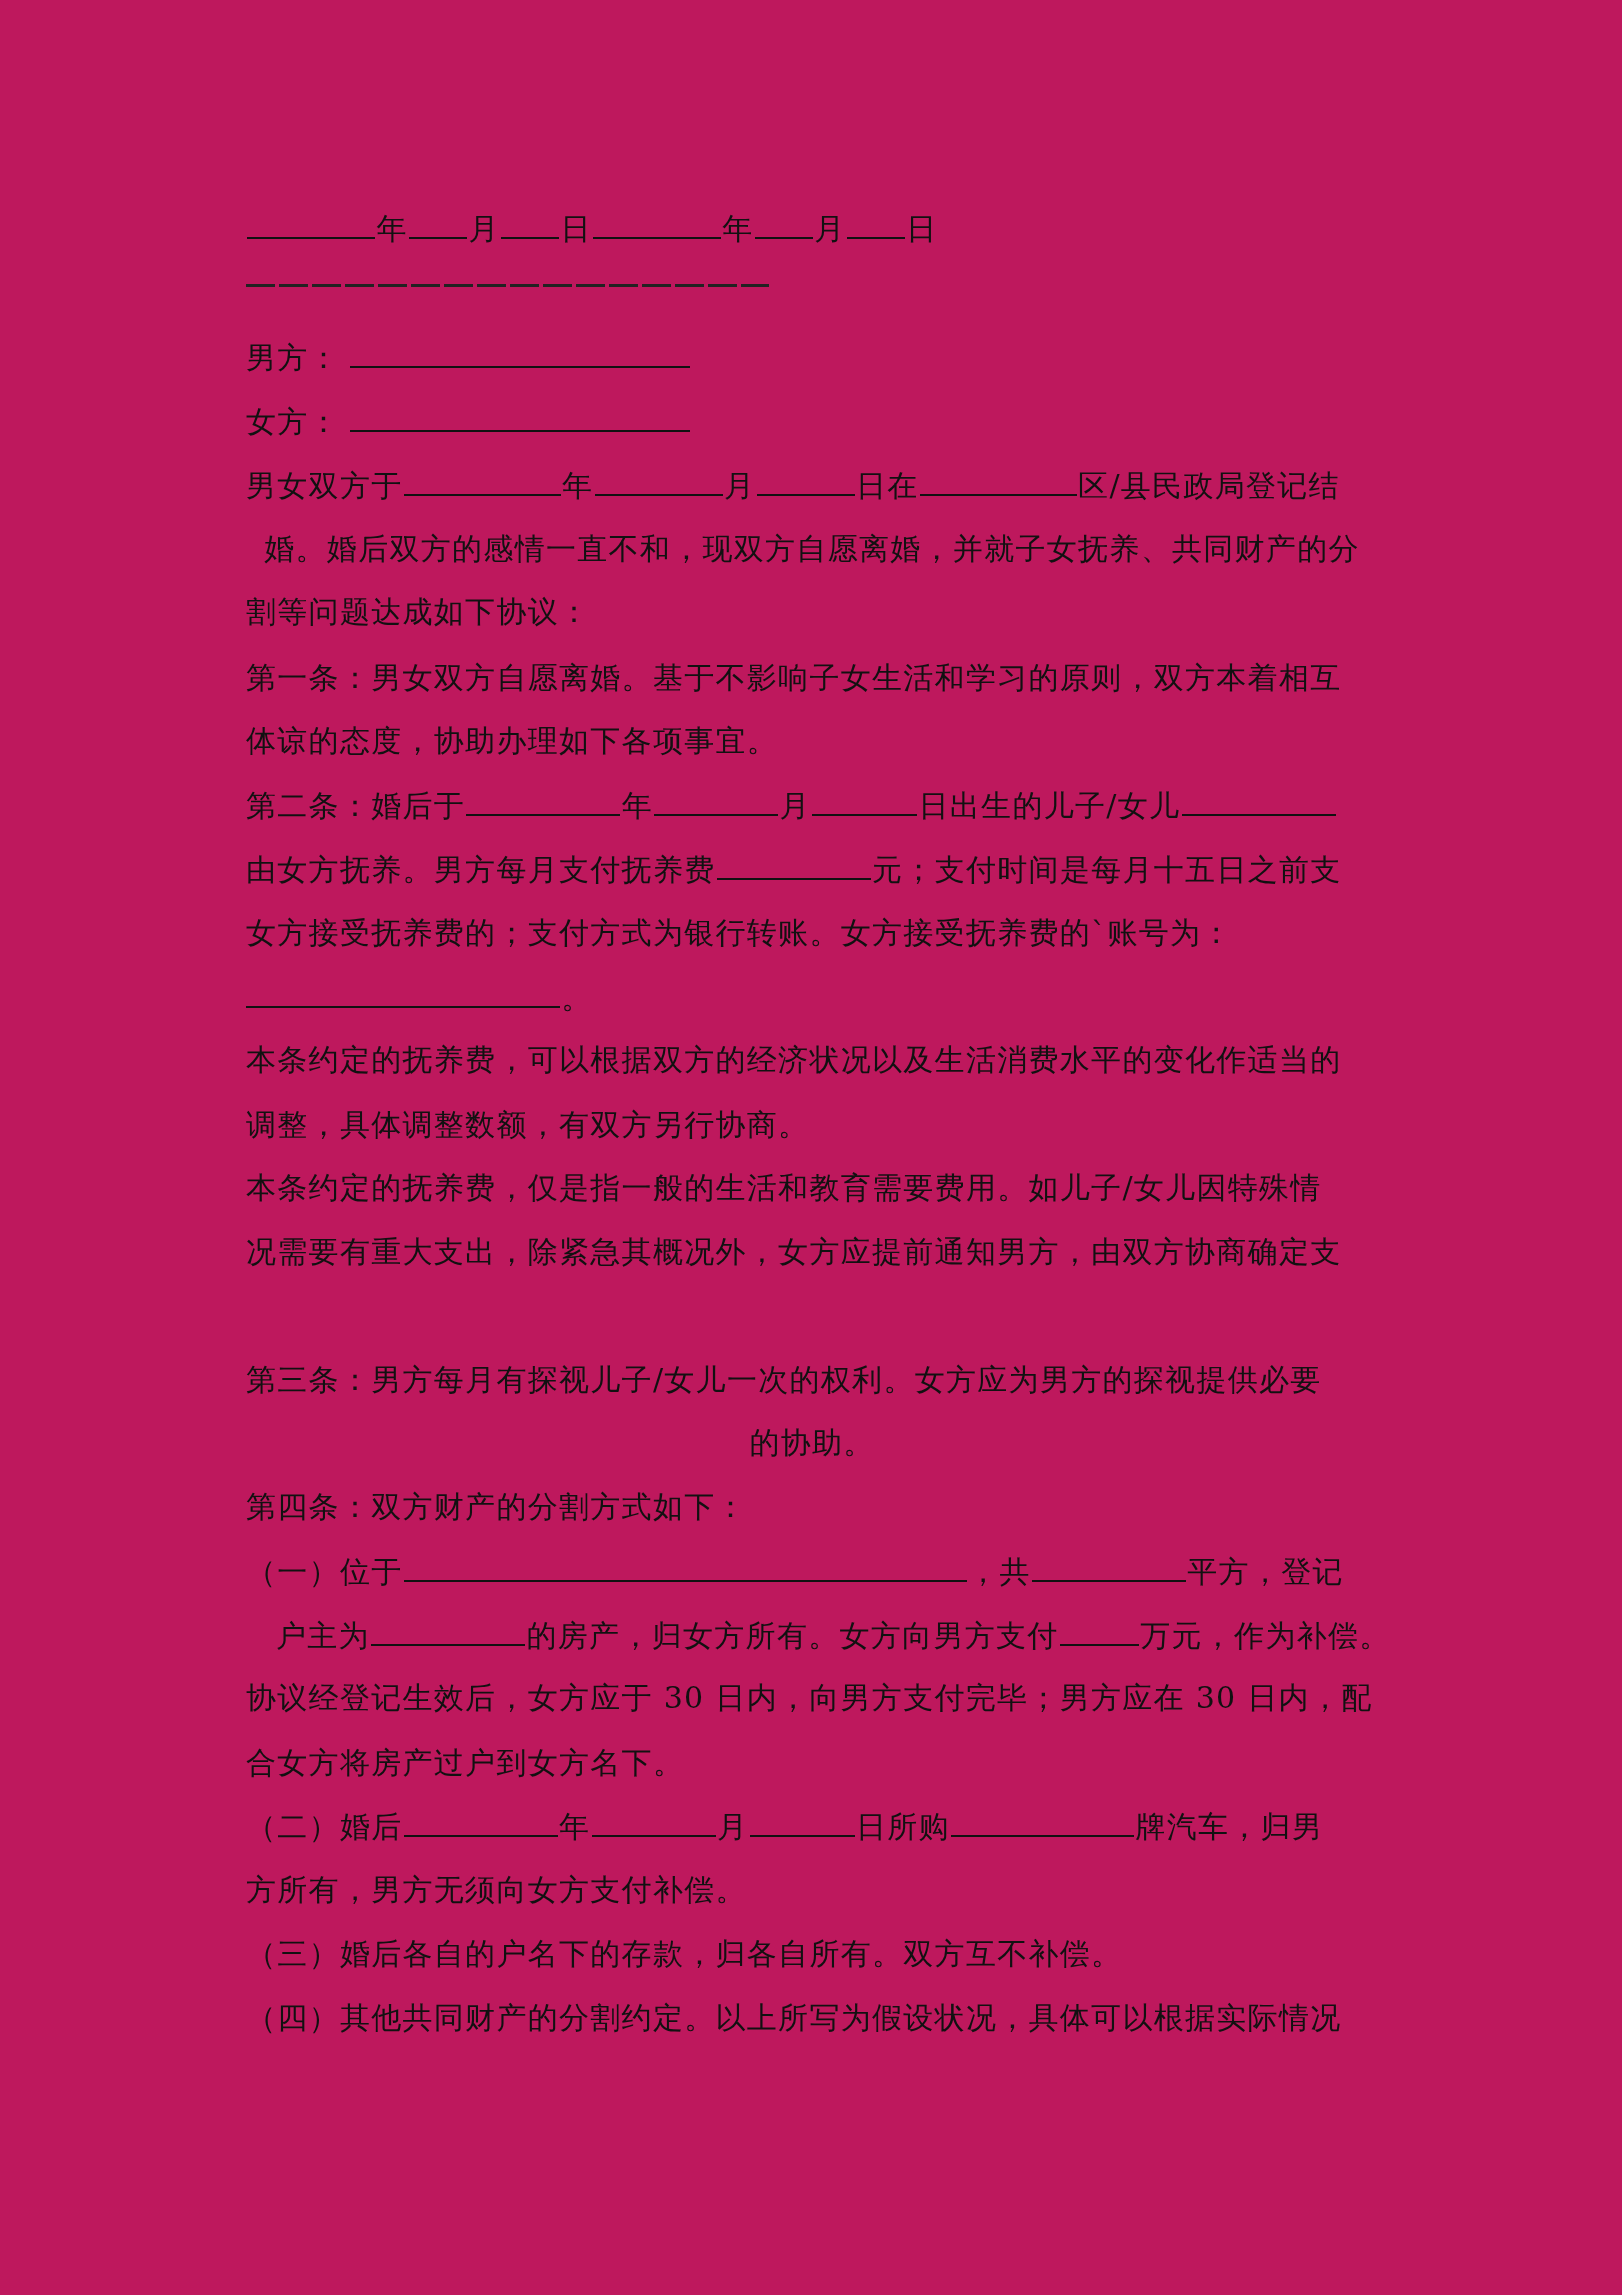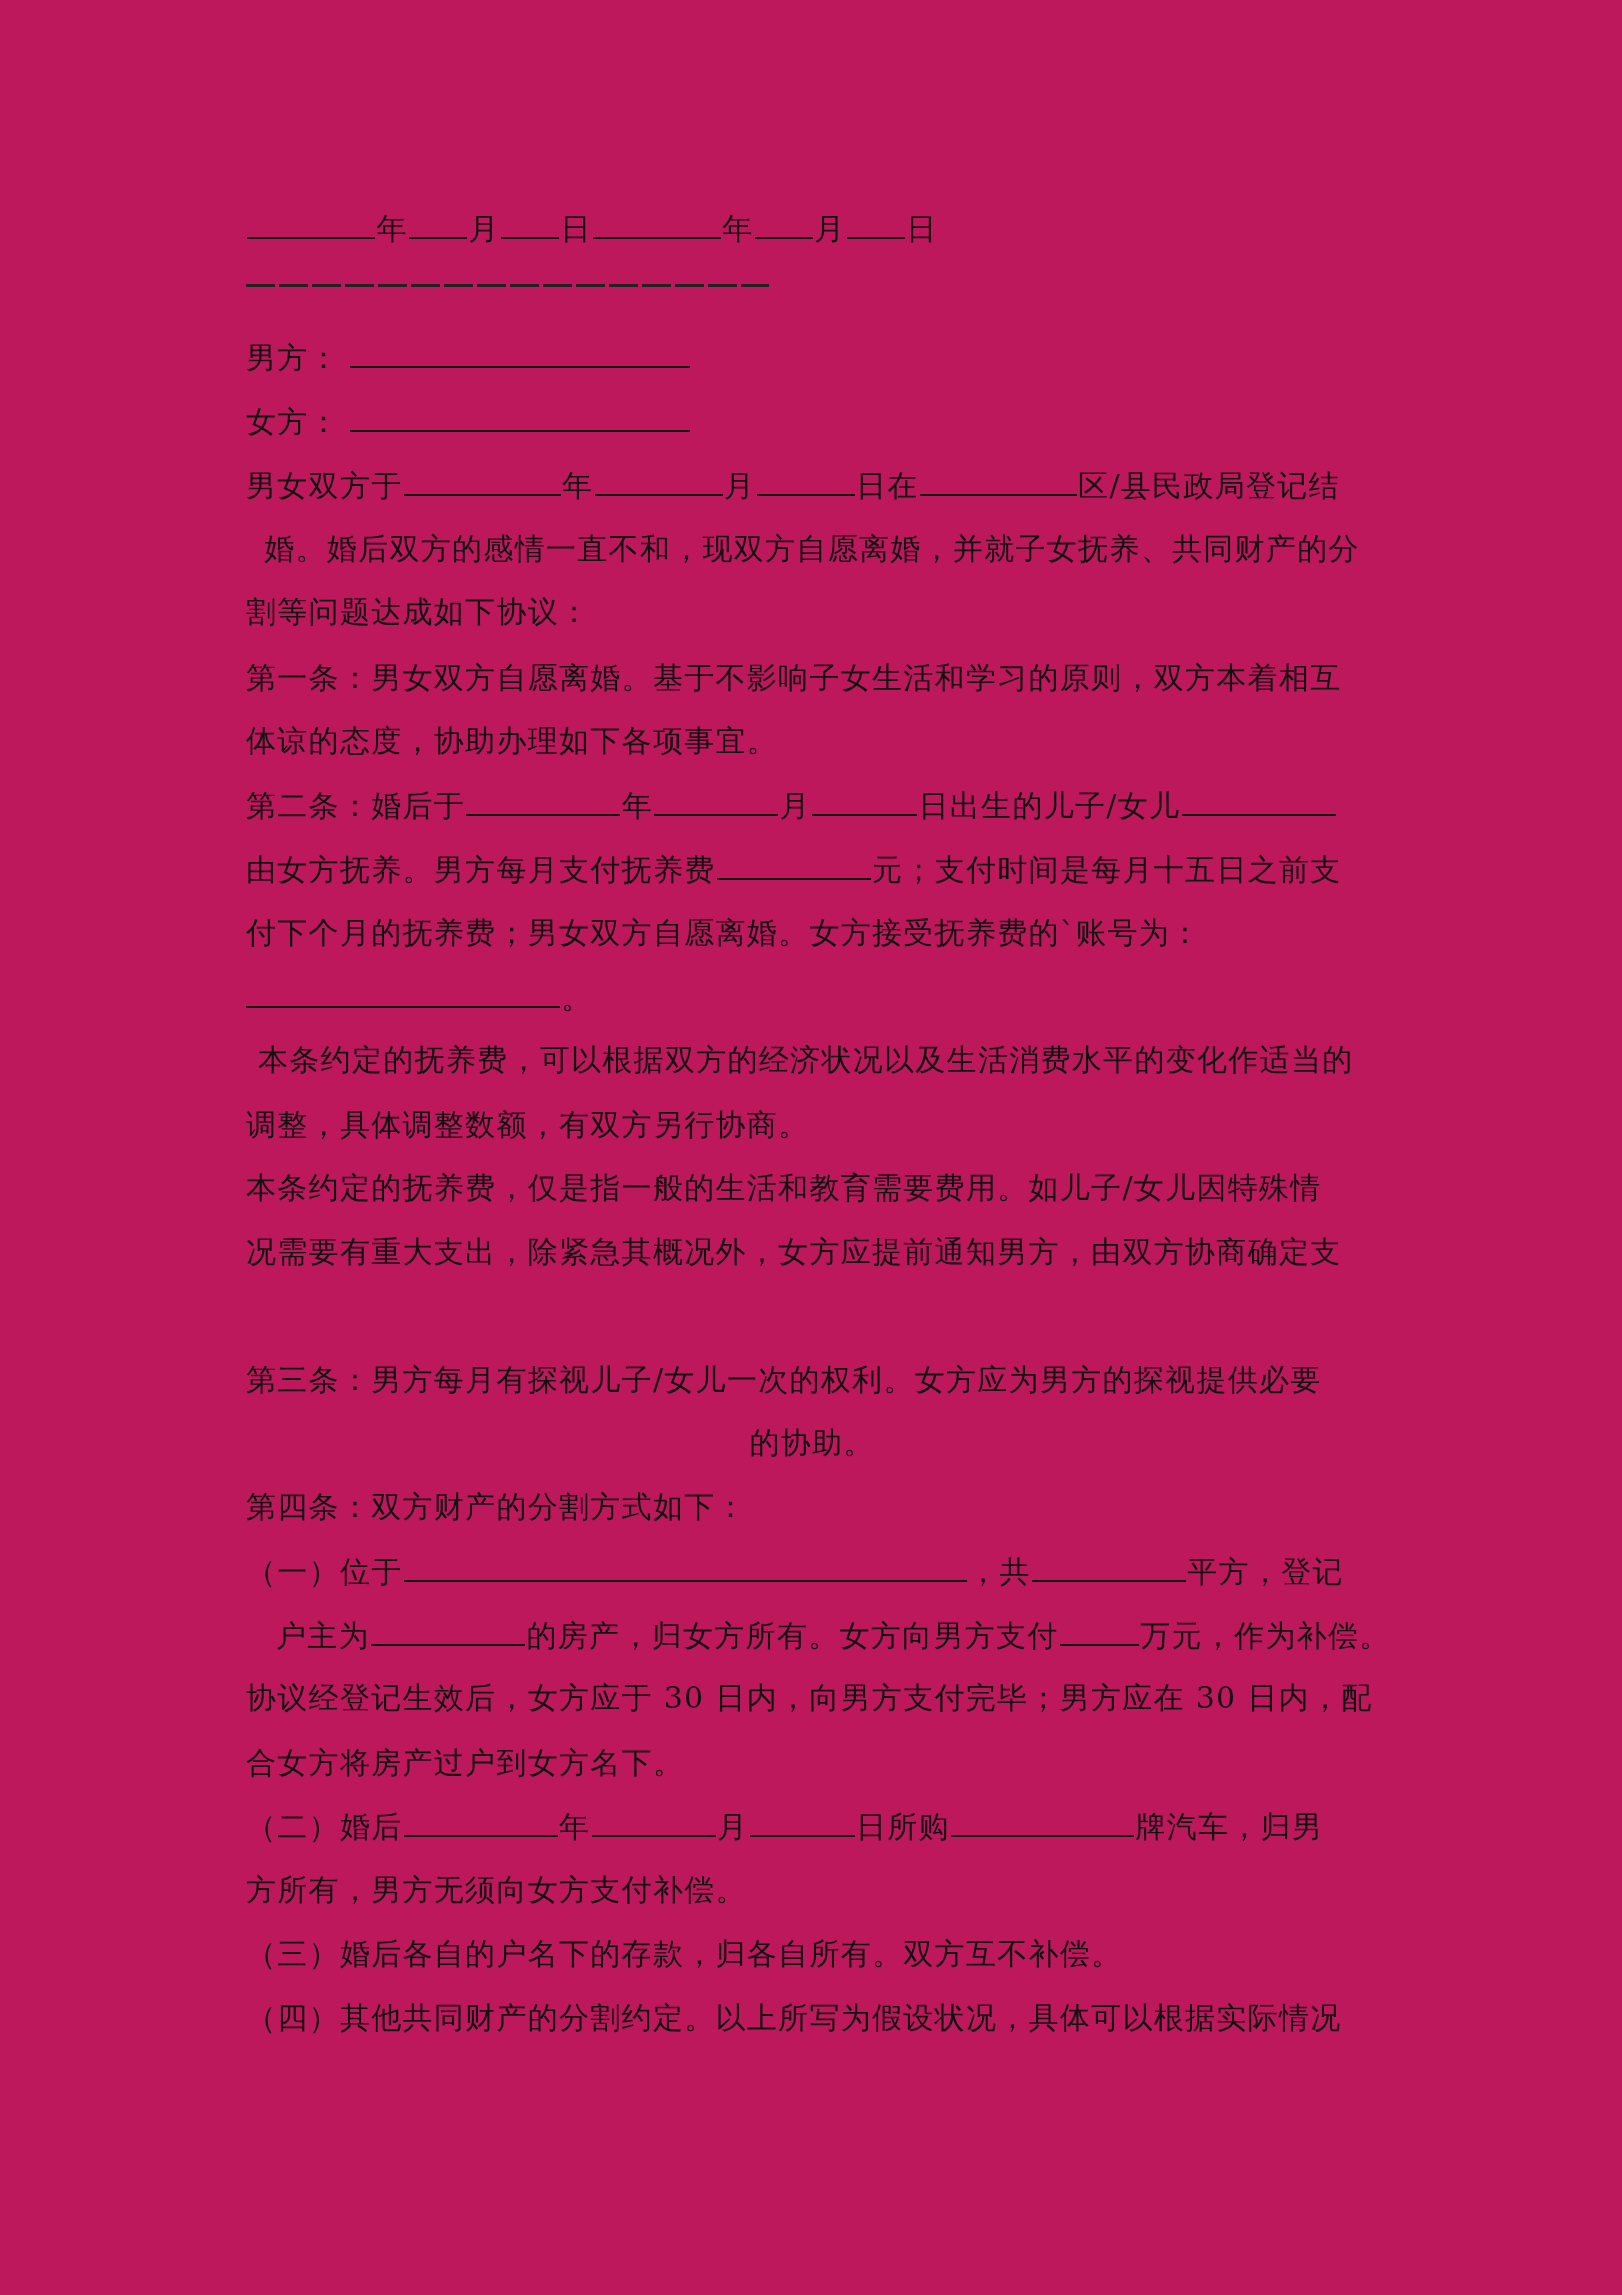--- a/index.html
+++ b/index.html
@@ -37,25 +37,25 @@
 
   <div class="line" style="top:658px;">第一条：男女双方自愿离婚。基于不影响子女生活和学习的原则，双方本着相互</div>
   <div class="line" style="top:721px;">体谅的态度，协助办理如下各项事宜。</div>
 
   <div class="line" style="top:785px;">
     <span>第二条：婚后于</span><span class="blank" style="width:154px"></span><span>年</span><span class="blank" style="width:124px"></span><span>月</span><span class="blank" style="width:105px"></span><span>日出生的儿子/女儿</span><span class="blank" style="width:154px"></span>
   </div>
   <div class="line" style="top:849px;">
     <span>由女方抚养。男方每月支付抚养费</span><span class="blank" style="width:154px"></span><span>元；支付时间是每月十五日之前支</span>
   </div>
-  <div class="line" style="top:913px;">付下个月的抚养费；男女双方自愿离婚。女方接受抚养费的`账号为：</div>
+  <div class="line" style="top:913px;">女方接受抚养费的；支付方式为银行转账。女方接受抚养费的`账号为：</div>
   <div class="line" style="top:977px;">
     <span class="blank" style="width:314px; margin-left:0"></span><span>。</span>
   </div>
-  <div class="line" style="top:1040px;margin-left:12px;">本条约定的抚养费，可以根据双方的经济状况以及生活消费水平的变化作适当的</div>
+  <div class="line" style="top:1040px;">本条约定的抚养费，可以根据双方的经济状况以及生活消费水平的变化作适当的</div>
   <div class="line" style="top:1105px;">调整，具体调整数额，有双方另行协商。</div>
   <div class="line" style="top:1168px;">本条约定的抚养费，仅是指一般的生活和教育需要费用。如儿子/女儿因特殊情</div>
   <div class="line" style="top:1232px;">况需要有重大支出，除紧急其概况外，女方应提前通知男方，由双方协商确定支</div>
 
   <div class="line" style="top:1360px;">第三条：男方每月有探视儿子/女儿一次的权利。女方应为男方的探视提供必要</div>
   <div class="line" style="top:1423px;text-align:center;">的协助。</div>
 
   <div class="line" style="top:1487px;">第四条：双方财产的分割方式如下：</div>
   <div class="line" style="top:1551px;">
     <span>（一）位于</span><span class="blank" style="width:563px"></span><span>，共</span><span class="blank" style="width:154px"></span><span>平方，登记</span>

